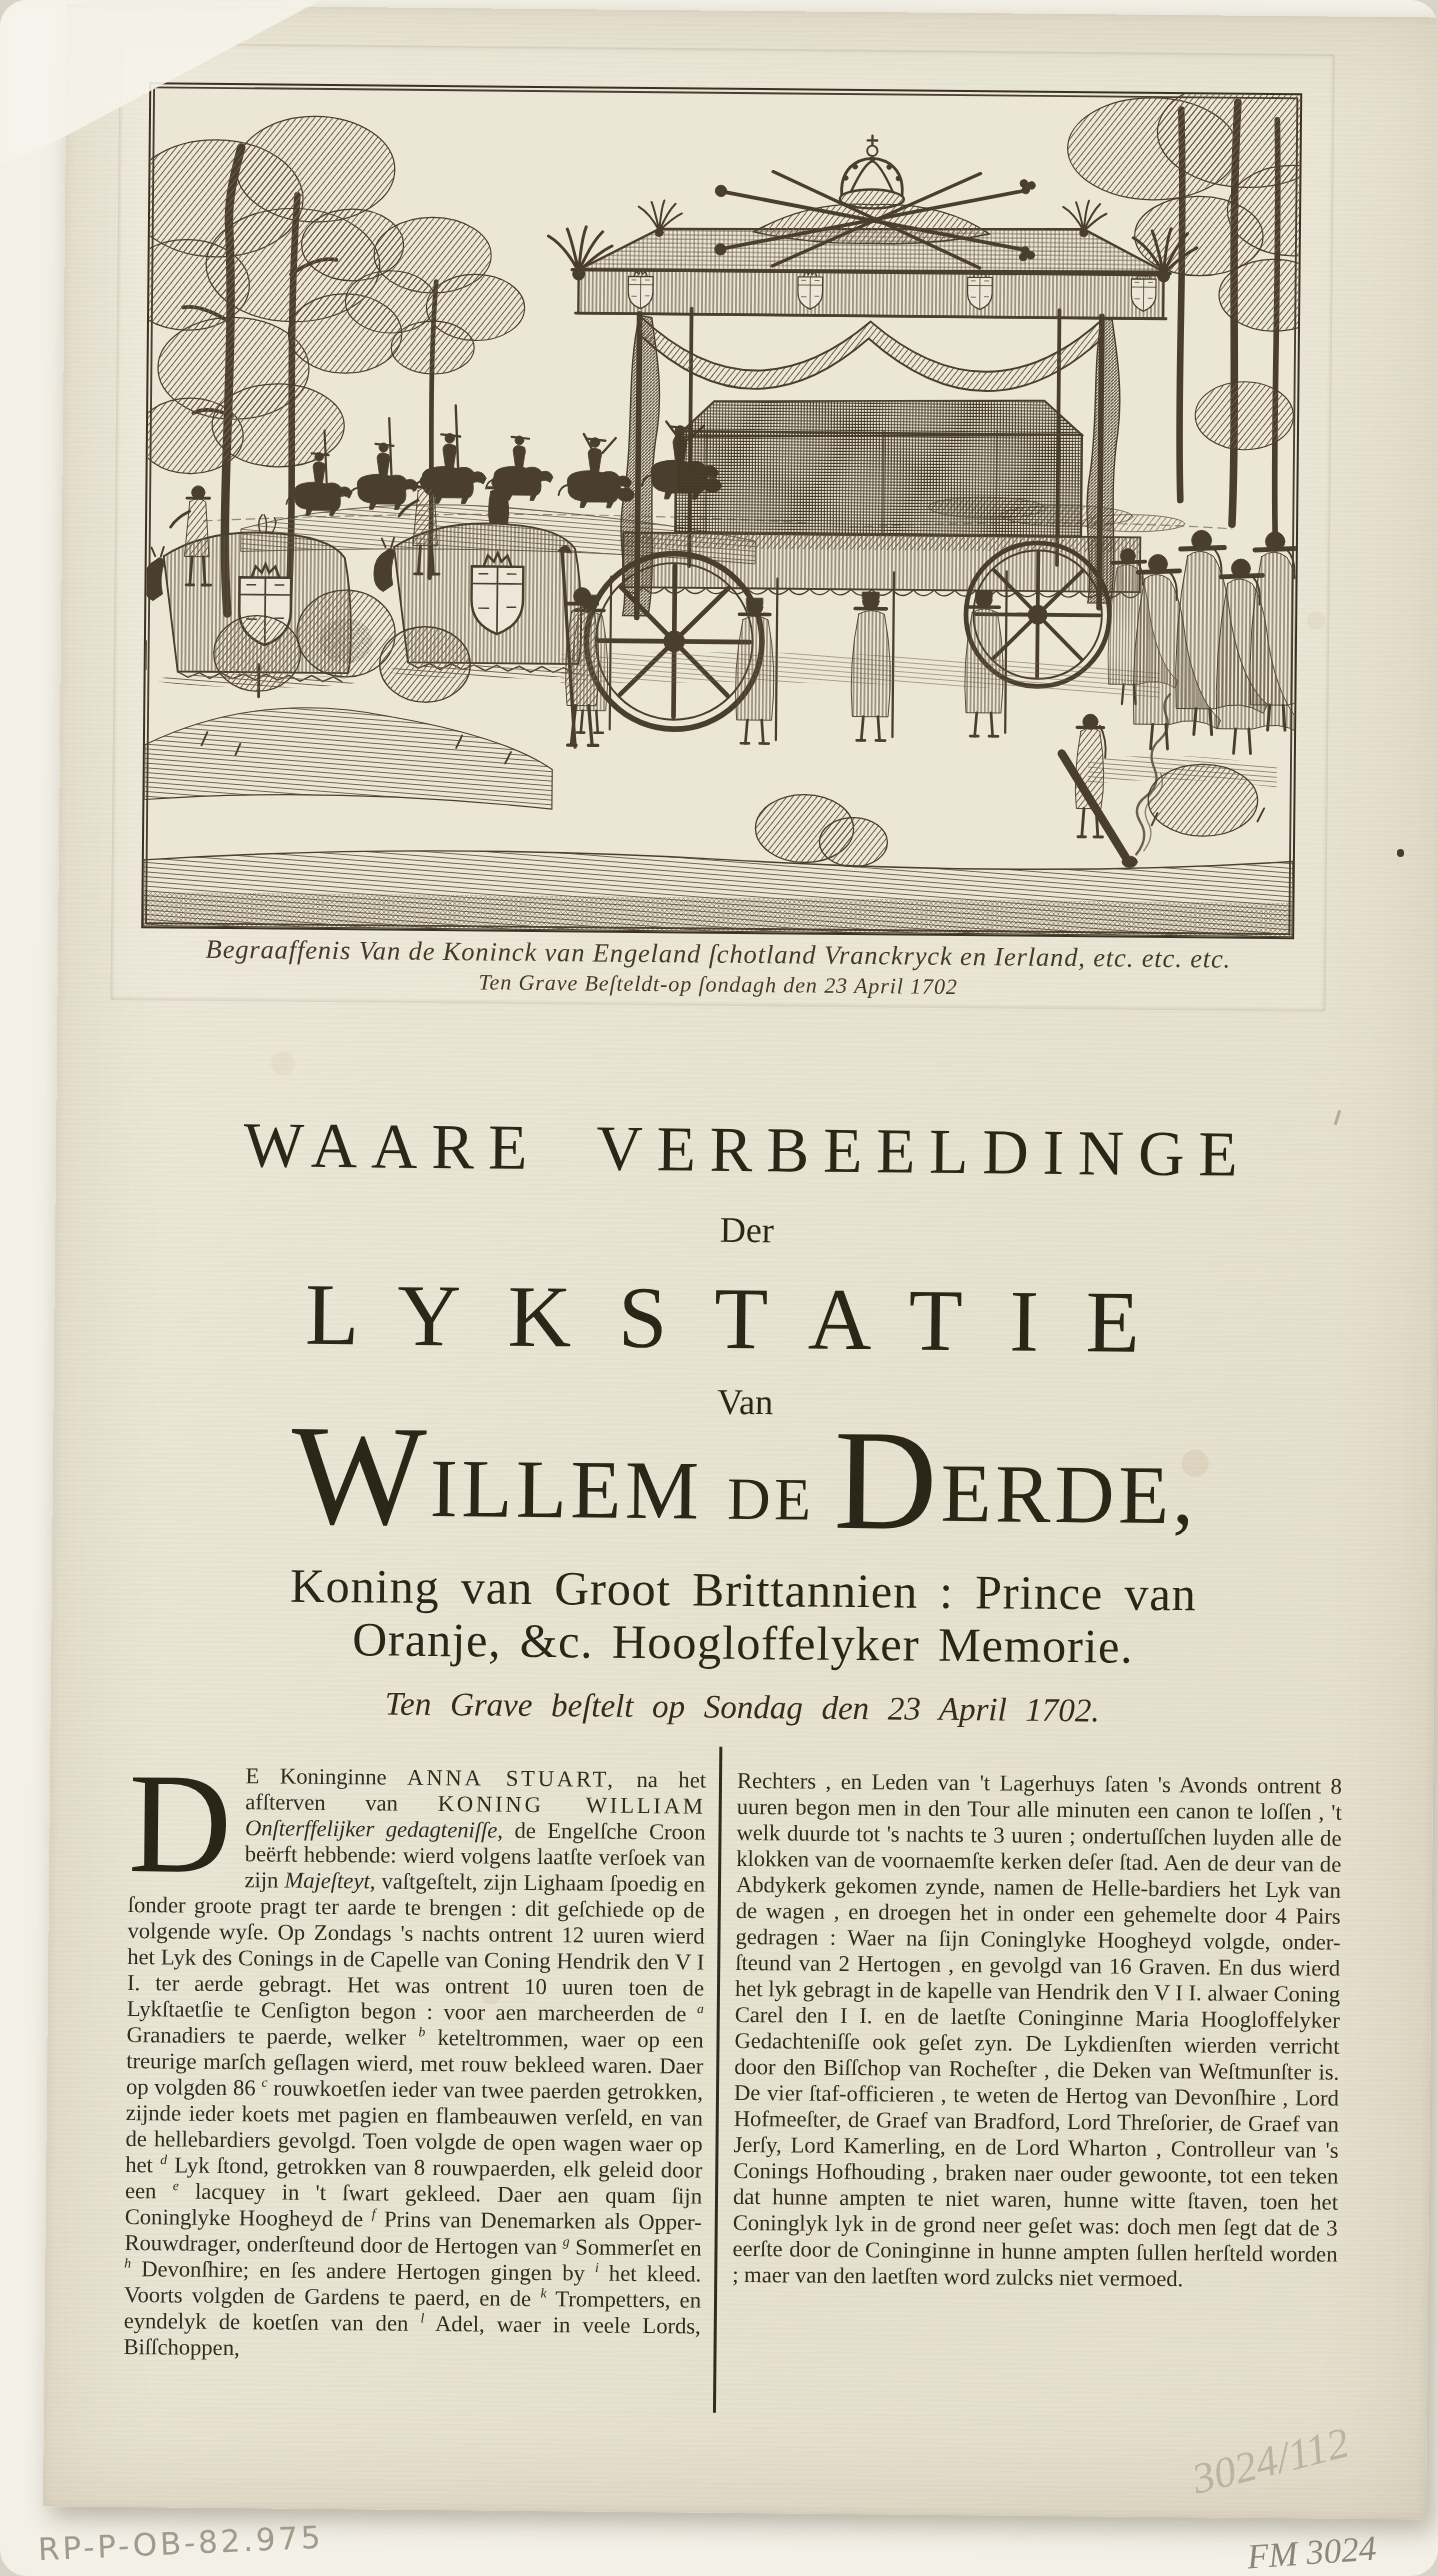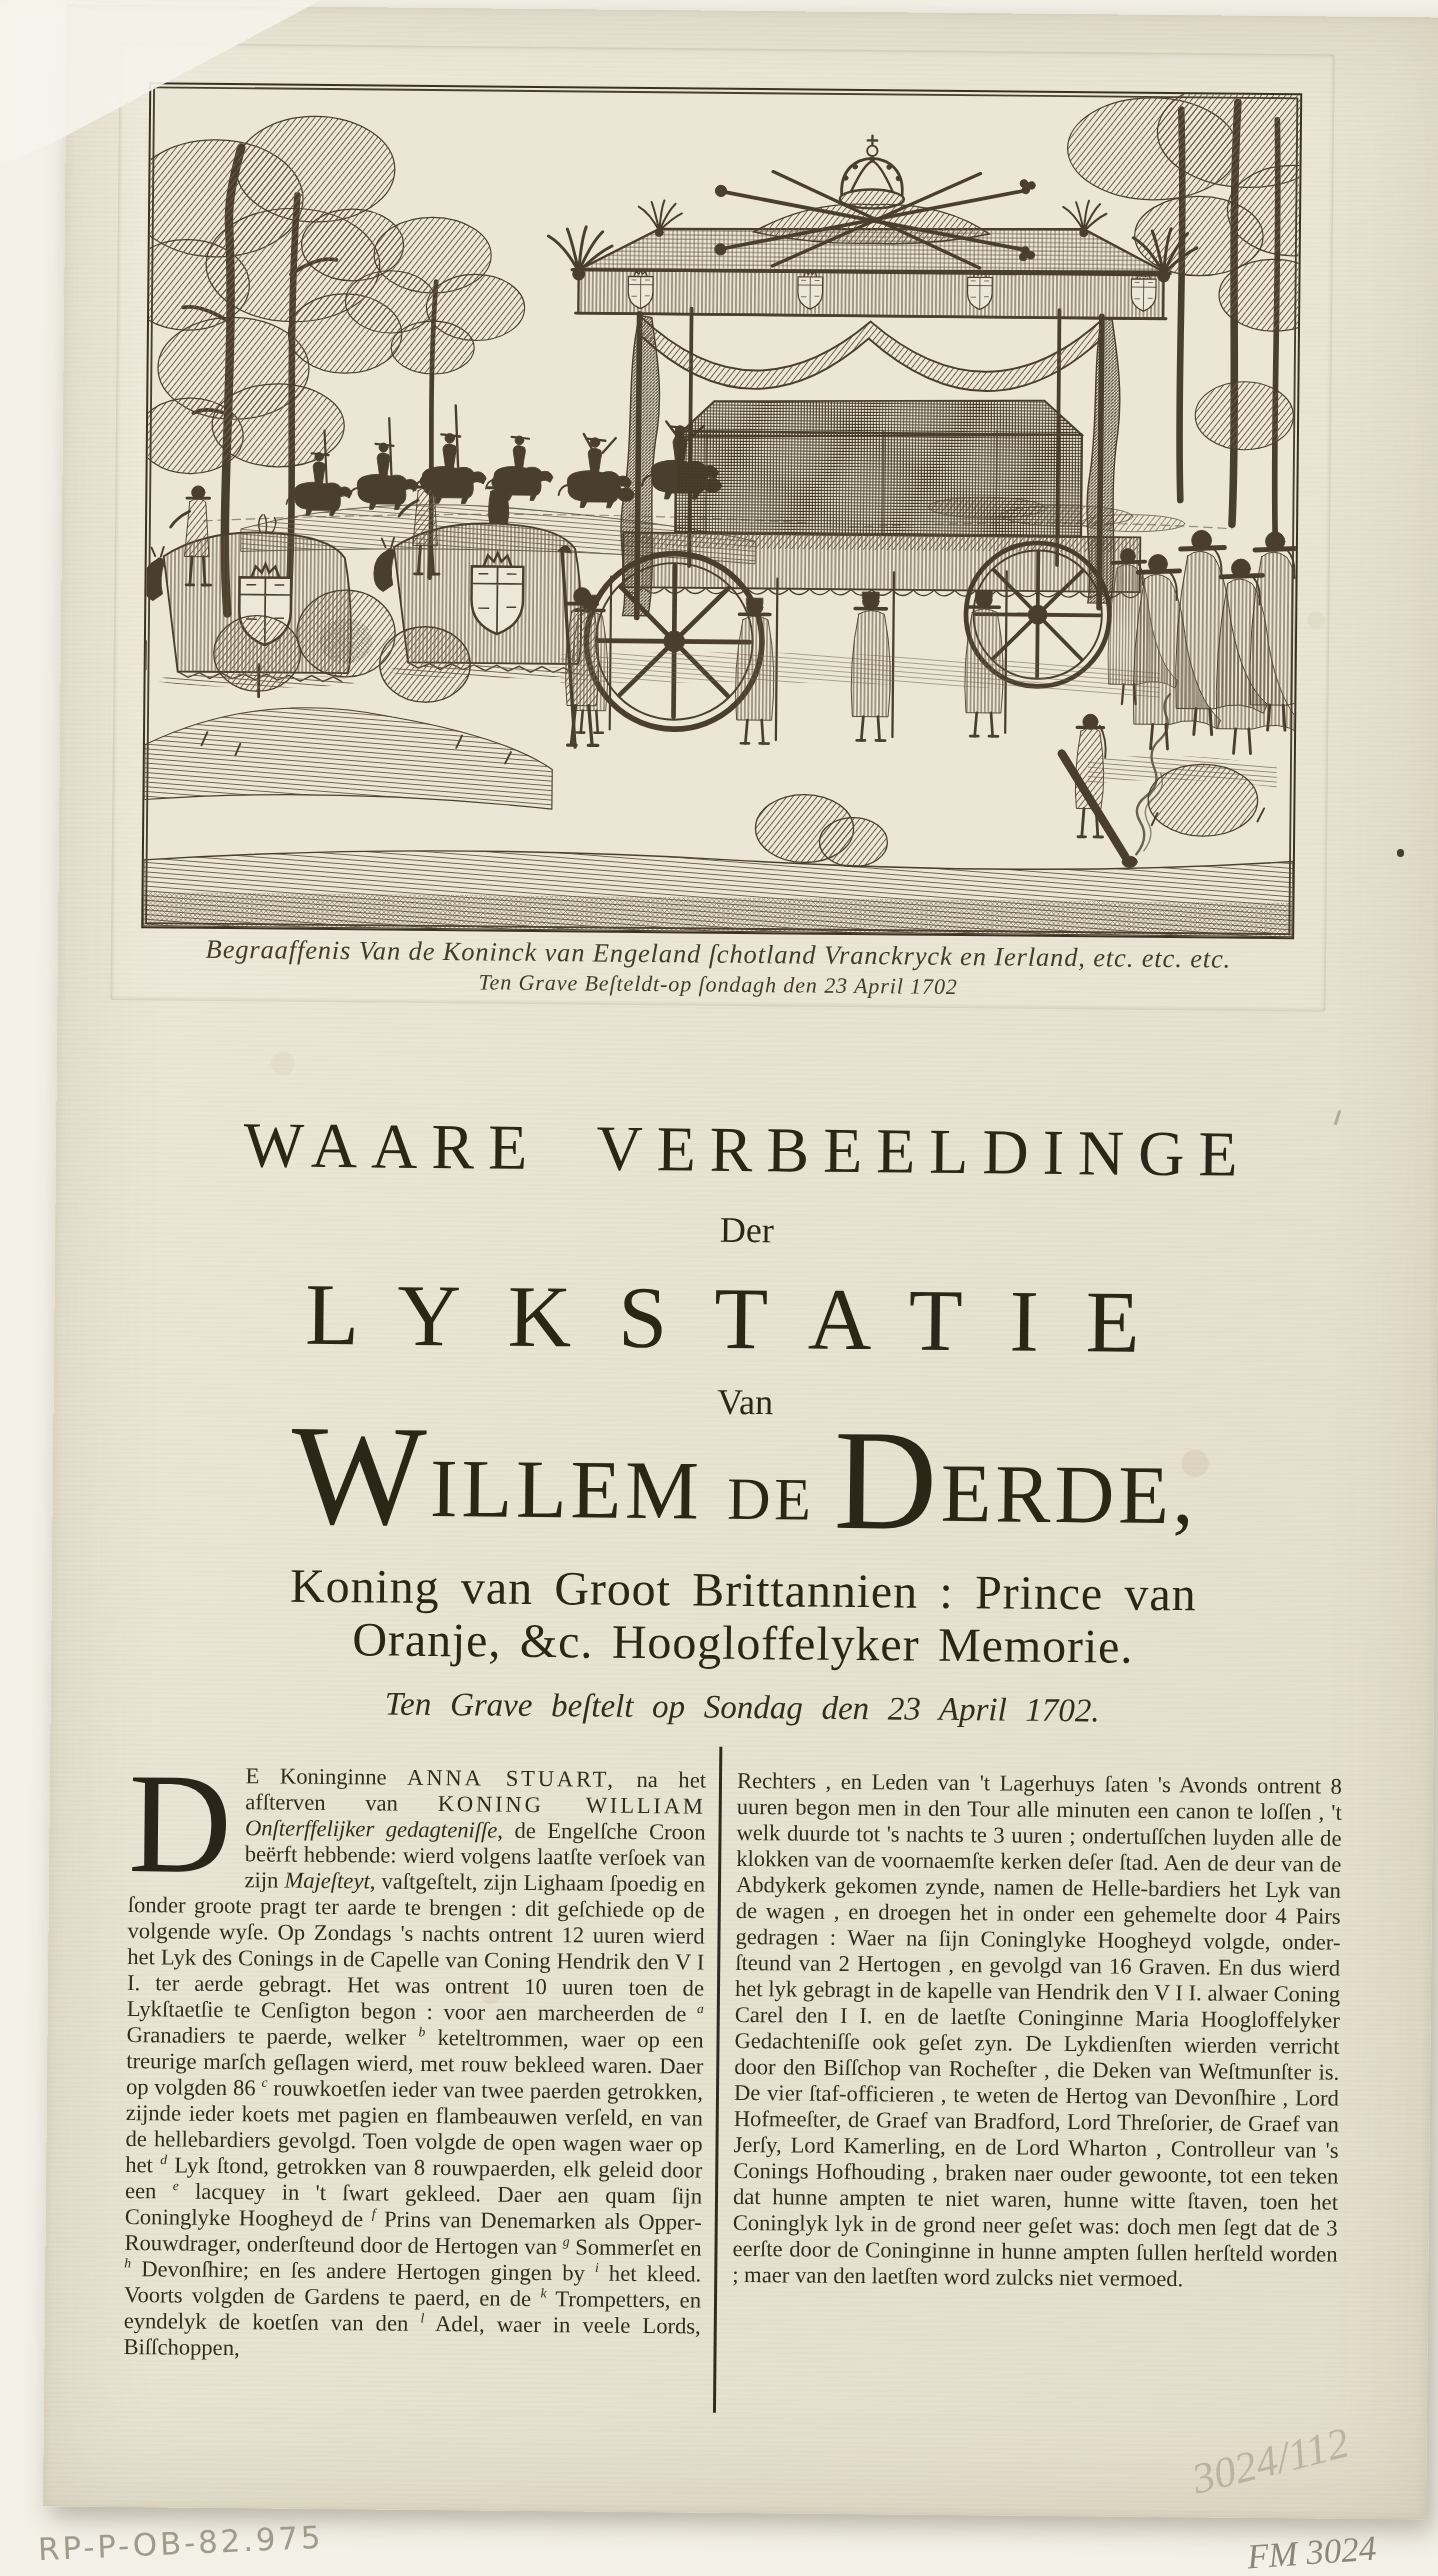--- a/index.html
+++ b/index.html
@@ -1,17 +1,17 @@
 <!DOCTYPE html>
 <html style="font-size:15px"><head>
 <meta charset="utf-8">
 <style>
   html,body{margin:0;padding:0;background:#d8d4c8;}
   .page{position:relative;width:1438px;height:2576px;background:#f3f0e7;overflow:hidden;
-        font-family:"Liberation Serif","DejaVu Serif",serif;}
+        font-family:"Liberation Serif","DejaVu Serif",serif;border-radius:27px;}
   
   .paper{position:absolute;left:55px;top:11.3px;width:1383px;height:2502px;
     transform:rotate(0.55deg);transform-origin:50% 50%;
     background:
       radial-gradient(circle at 1142px 1448px, rgba(139,108,55,.10) 0 13.2px, transparent 14px),
       radial-gradient(circle at 443px 1986px, rgba(139,108,55,.09) 0 9.4px, transparent 10.4px),
       radial-gradient(circle at 1255px 604px, rgba(139,108,55,.08) 0 8.5px, transparent 9.4px),
       radial-gradient(circle at 226px 1057px, rgba(139,108,55,.06) 0 11.3px, transparent 12.3px),
       repeating-linear-gradient(0deg, rgba(120,100,70,.025) 0 1.9px, transparent 1.9px 4.7px),
       linear-gradient(115deg,#eee9da 0%,#e9e4d3 40%,#e4decc 100%);

